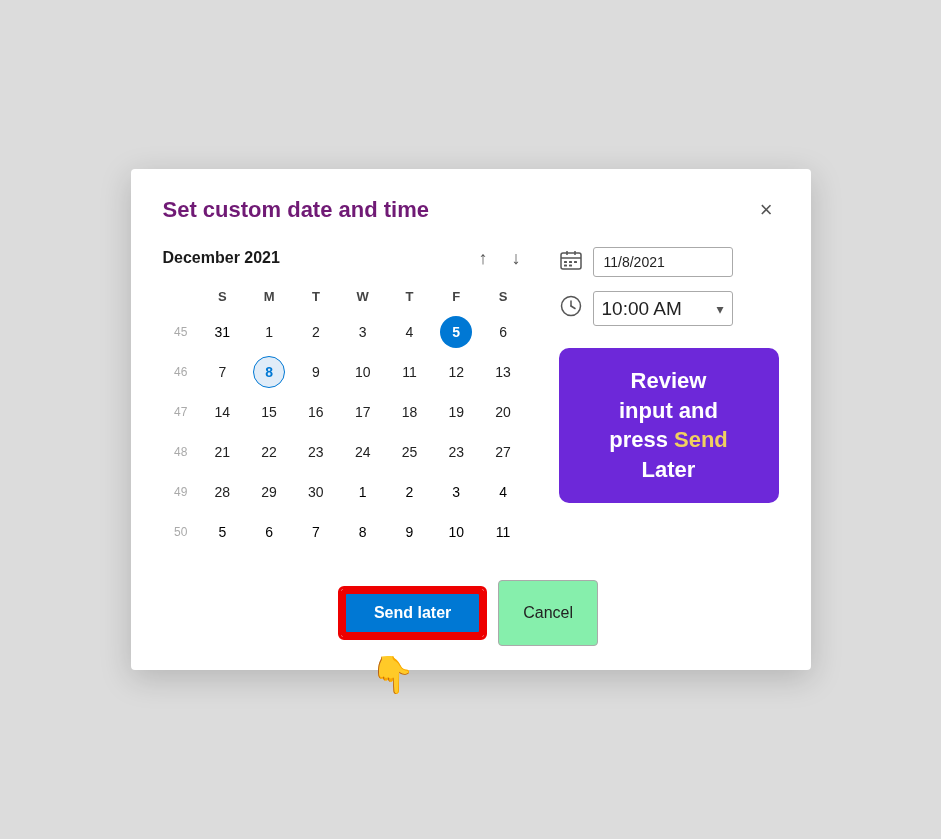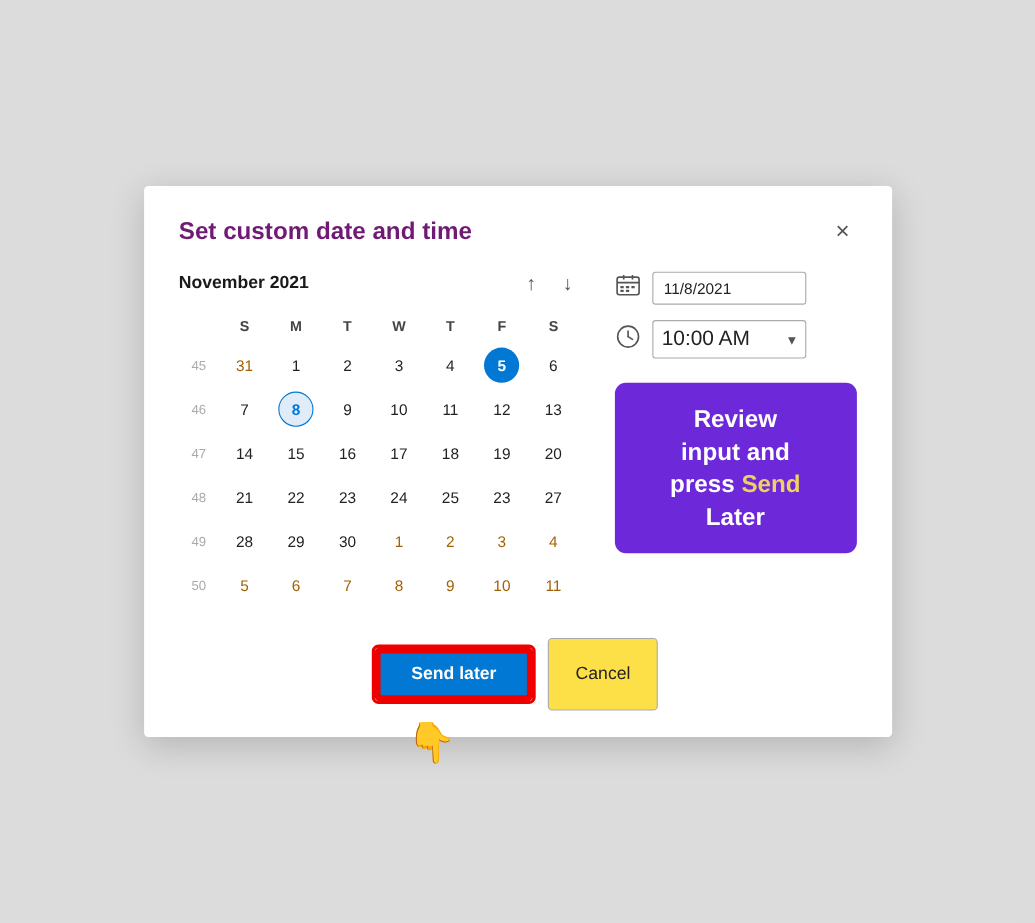--- a/index.html
+++ b/index.html
@@ -121,21 +121,21 @@
       width: 32px;
       height: 32px;
       border-radius: 50%;
       font-size: 14px;
       color: #222;
       cursor: pointer;
       transition: background 0.15s;
     }
 
     .day-cell.other-month {
-      color: #a16207;
+      color: #000000;
       text-align: right;
     }
 
     .day-cell.selected-today {
       background: #0078d4;
       color: #fff;
       font-weight: 700;
       border-radius: 50%;
     }
 
@@ -242,21 +242,21 @@
       padding: 10px 28px;
       font-size: 16px;
       font-weight: 600;
       cursor: pointer;
       position: relative;
       box-shadow: 0 0 0 3px #e00;
       outline: 3px solid #e00;
     }
 
     .cancel-btn {
-      background: #fde047;
+      background: #86efac;
       color: #222;
       border: 1.5px solid #aaa;
       border-radius: 4px;
       padding: 23px 24px;
       font-size: 16px;
       cursor: pointer;
     }
 
     
     .send-btn-wrapper {
@@ -281,21 +281,21 @@
 
     <div class="dialog-header">
       <span class="dialog-title">Set custom date and time</span>
       <button class="close-btn">×</button>
     </div>
 
     <div class="dialog-body">
 
       <div class="calendar-section">
         <div class="calendar-header">
-          <span class="calendar-month-label">November 2021</span>
+          <span class="calendar-month-label">December 2021</span>
           <button class="nav-btn">↑</button>
           <button class="nav-btn">↓</button>
         </div>
 
         <table class="calendar-table">
           <thead>
             <tr>
               <th></th>
               <th>S</th>
               <th>M</th>

